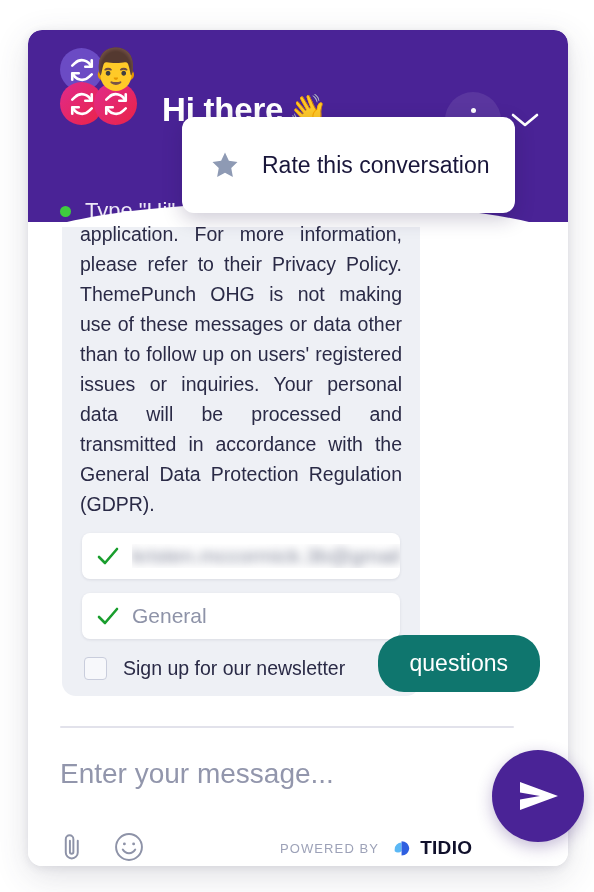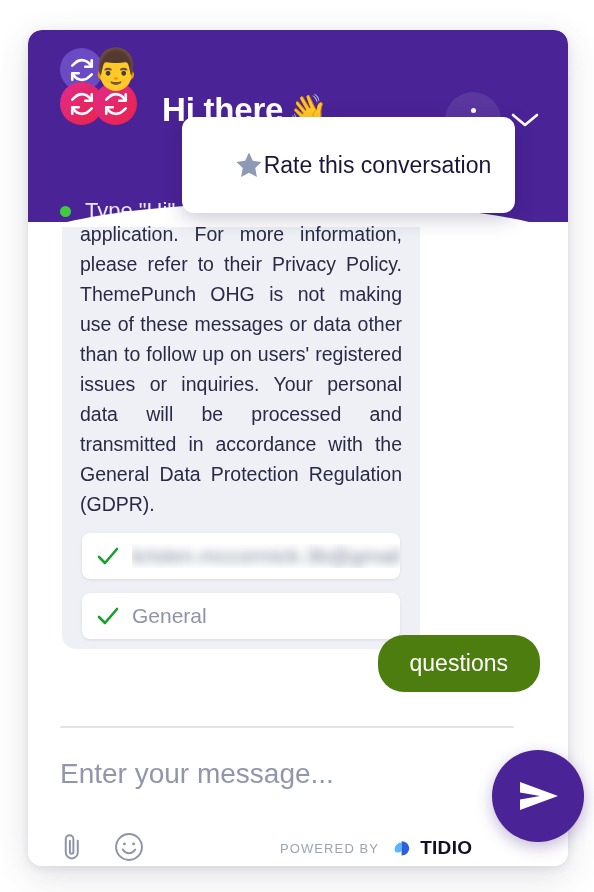--- a/index.html
+++ b/index.html
@@ -157,24 +157,24 @@
     background: #ffffff;
     border-radius: 12px;
     box-shadow: 0 6px 20px rgba(30,20,70,0.22);
     display: flex;
     align-items: center;
     z-index: 20;
   }
   .dropdown-item {
     display: flex;
     align-items: center;
+    gap: 22px;
     padding-left: 28px;
     width: 100%;
     height: 100%;
-    justify-content: center;
   }
   .star-icon svg { width: 30px; height: 30px; display:block; }
   .dropdown-label {
     font-size: 23px;
     color: #19163A;
     white-space: nowrap;
   }
 
   
   .body {
@@ -249,21 +249,21 @@
   }
   .checkrow-label {
     font-size: 19.5px;
     color: #2A2A46;
   }
 
   .user-bubble {
     position: absolute;
     right: 28px;
     top: 413px;
-    background: #4d7c0f;
+    background: #0f766e;
     color: #ffffff;
     border-radius: 26px;
     padding: 15px 32px;
     font-size: 23px;
     white-space: nowrap;
   }
 
   
   .composer {
     position: absolute;
@@ -430,20 +430,24 @@
 
       <div class="field">
         <span class="field-check">
           <svg viewBox="0 0 24 24" fill="none" stroke="#1A9E2E" stroke-width="2.6" stroke-linecap="round" stroke-linejoin="round">
             <polyline points="3 13 9 19 21 5"></polyline>
           </svg>
         </span>
         <span class="field-value">General</span>
       </div>
 
+      <div class="checkrow">
+        <span class="checkbox"></span>
+        <span class="checkrow-label">Sign up for our newsletter</span>
+      </div>
     </div>
 
     <div class="user-bubble">questions</div>
   </div>
 
   <div class="composer">
     <div class="divider"></div>
 
     <div class="msg-input">Enter your message...</div>
 

